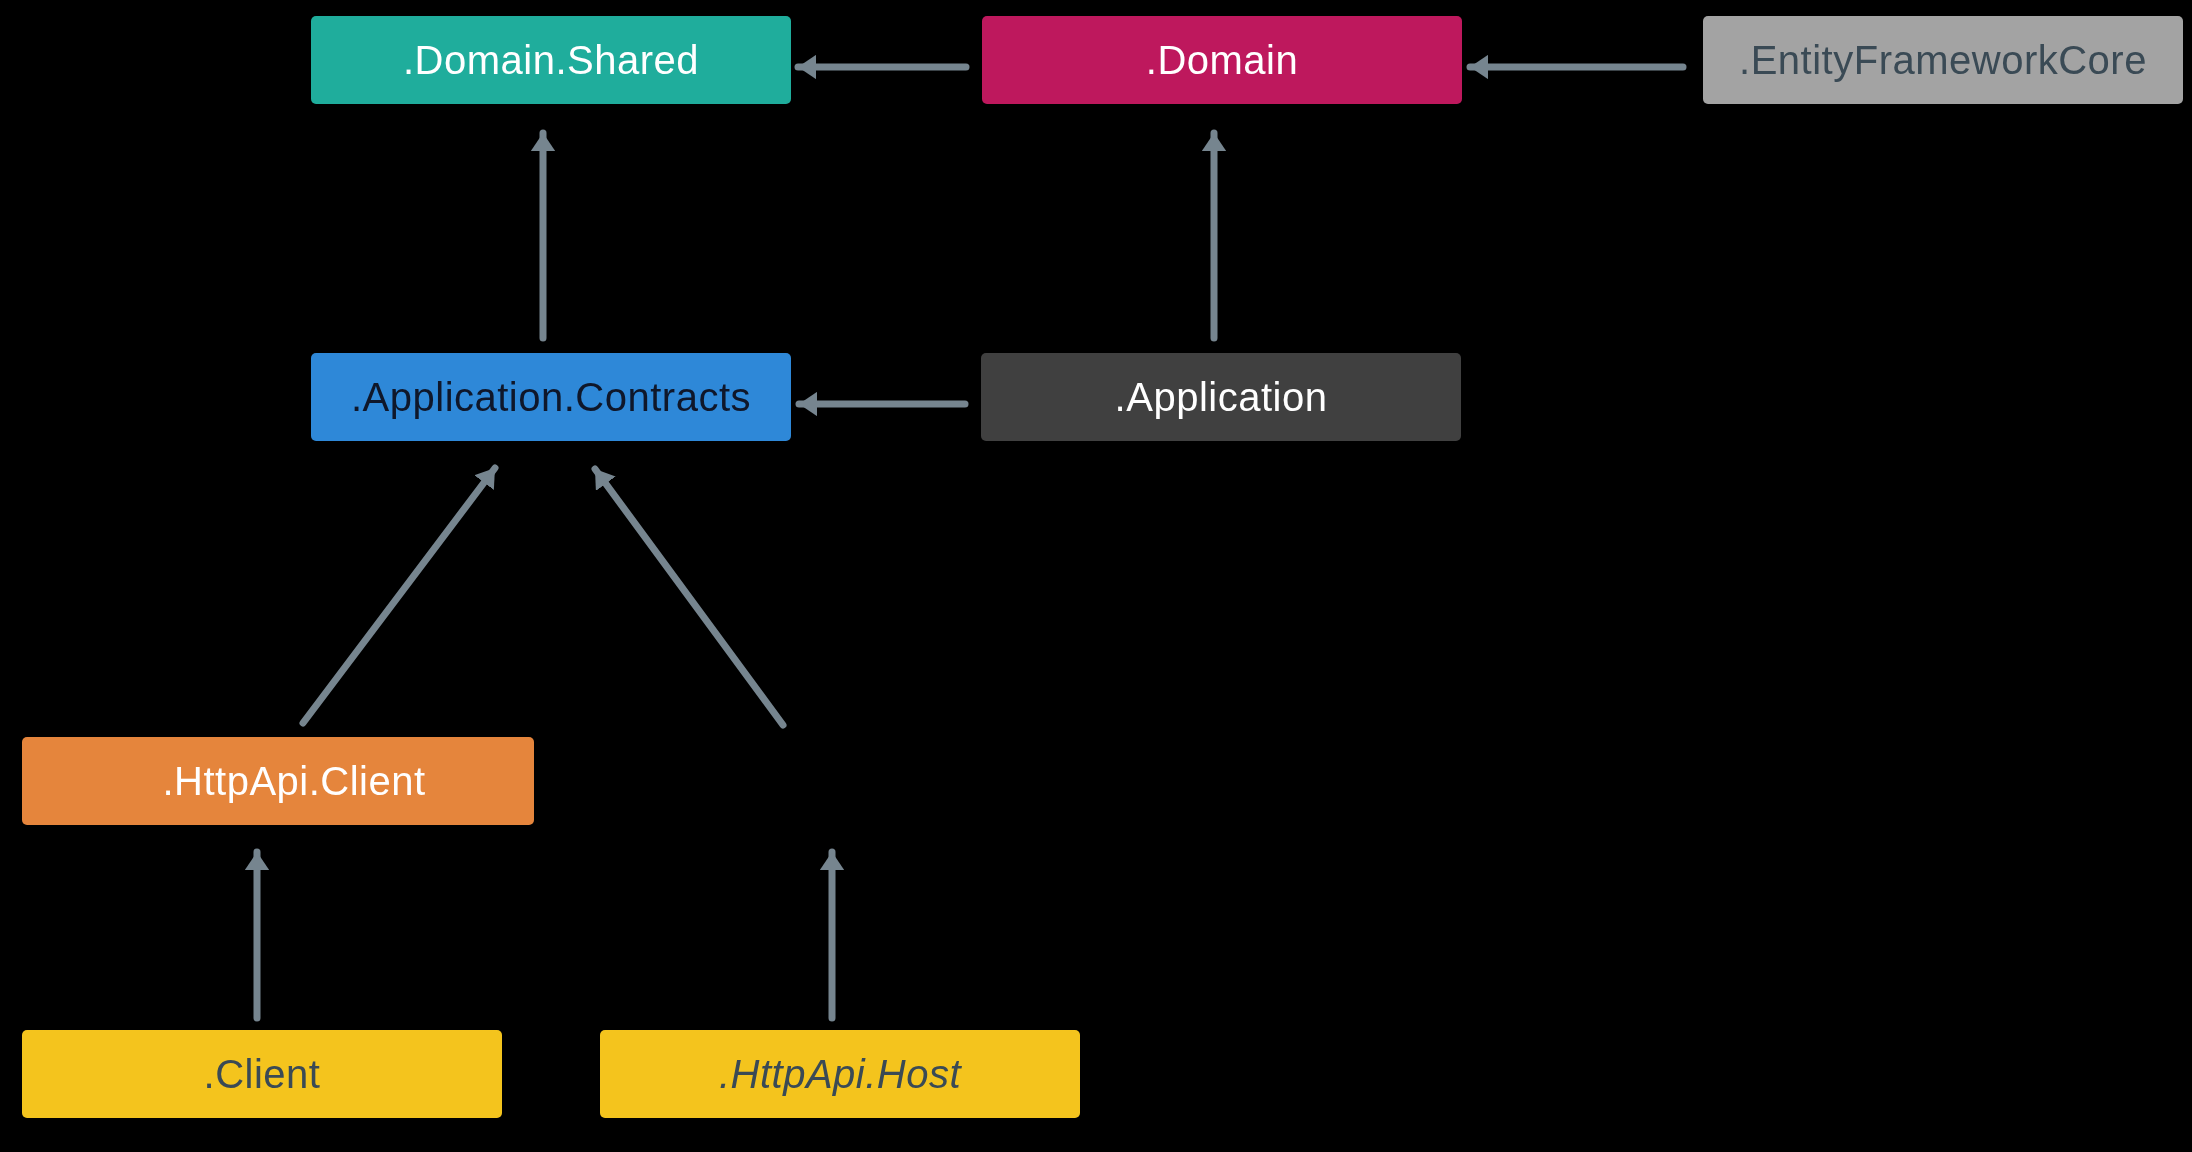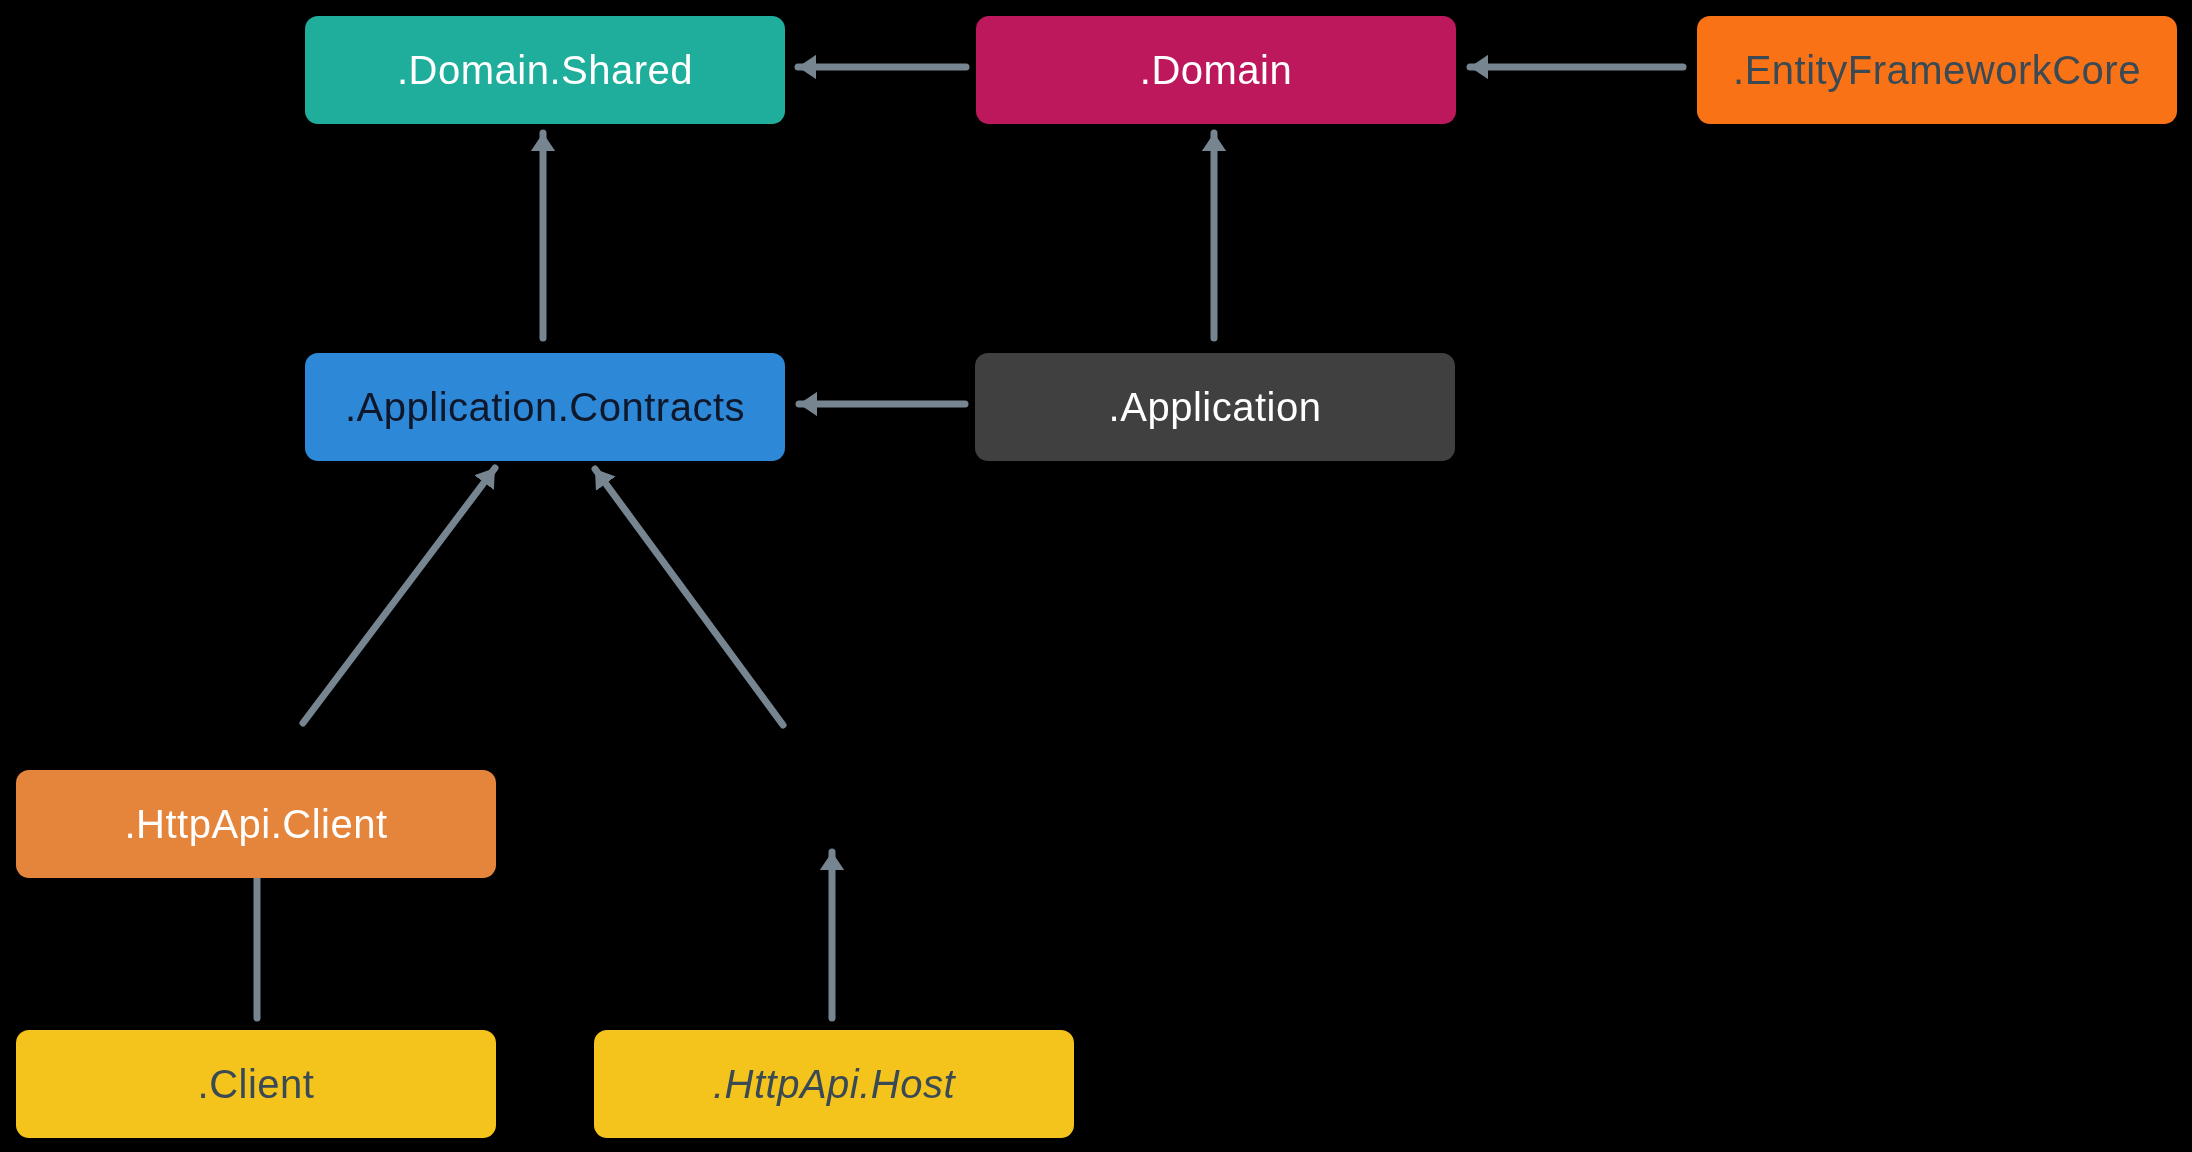--- a/index.html
+++ b/index.html
@@ -18,36 +18,37 @@
     position: absolute;
     left: 0;
     top: 0;
     width: 2192px;
     height: 1152px;
     pointer-events: none;
   }
   .node {
     position: absolute;
     width: 480px;
-    height: 108px;
-    border-radius: 13px;
+    height: 88px;
+    border-radius: 5px;
     display: flex;
     align-items: center;
     justify-content: center;
     font-size: 40px;
     letter-spacing: 0.5px;
     white-space: nowrap;
+    margin-left: 6px;
   }
   
   #n-domain-shared        { left: 305px;  top: 16px;   }
   #n-domain               { left: 976px;  top: 16px;   }
   #n-entity-framework-core{ left: 1697px; top: 16px;   }
   #n-application-contracts{ left: 305px;  top: 353px;  }
   #n-application          { left: 975px;  top: 353px;  }
-  #n-httpapi-client       { left: 16px;   top: 770px;  }
+  #n-httpapi-client       { left: 16px;   top: 737px; padding-left: 32px;  }
   #n-httpapi              { left: 594px;  top: 737px;  }
   #n-blazor               { left: 16px;   top: 1030px; }
   #n-httpapi-host         { left: 594px;  top: 1030px; font-style: italic; }
 </style>
 </head>
 <body style="background: rgb(0, 0, 0);">
 
 <div class="canvas">
 
   <svg class="edges" viewBox="0 0 2192 1152" xmlns="http://www.w3.org/2000/svg">
@@ -65,21 +66,21 @@
     <line x1="303" y1="723" x2="495" y2="468" stroke-width="7" stroke-linecap="round" marker-end="url(#arrowhead)" stroke="#76858f"></line>
     <line x1="783" y1="725" x2="595" y2="469" stroke-width="7" stroke-linecap="round" marker-end="url(#arrowhead)" stroke="#76858f"></line>
     <line x1="257" y1="1018" x2="257" y2="852" stroke-width="7" stroke-linecap="round" marker-end="url(#arrowhead)" stroke="#76858f"></line>
     <line x1="832" y1="1018" x2="832" y2="852" stroke-width="7" stroke-linecap="round" marker-end="url(#arrowhead)" stroke="#76858f"></line>
   </svg>
 
   <div class="node" id="n-domain-shared" style="background-color: rgb(31, 173, 156); color: rgb(255, 255, 255);">.Domain.Shared</div>
 
   <div class="node" id="n-domain" style="background-color: #be185d; color: rgb(255, 255, 255);">.Domain</div>
 
-  <div class="node" id="n-entity-framework-core" style="background-color: #f97316; color: rgb(58, 74, 85);">.EntityFrameworkCore</div>
+  <div class="node" id="n-entity-framework-core" style="background-color: #a3a3a3; color: rgb(58, 74, 85);">.EntityFrameworkCore</div>
 
   <div class="node" id="n-application-contracts" style="background-color: rgb(46, 136, 216); color: #0f172a;">.Application.Contracts</div>
 
   <div class="node" id="n-application" style="background-color: #404040; color: rgb(255, 255, 255);">.Application</div>
 
   <div class="node" id="n-httpapi-client" style="background-color: rgb(229, 133, 60); color: rgb(255, 255, 255);">.HttpApi.Client</div>
 
 
   <div class="node" id="n-blazor" style="background-color: rgb(244, 196, 29); color: rgb(58, 74, 85);">.Client</div>
 

